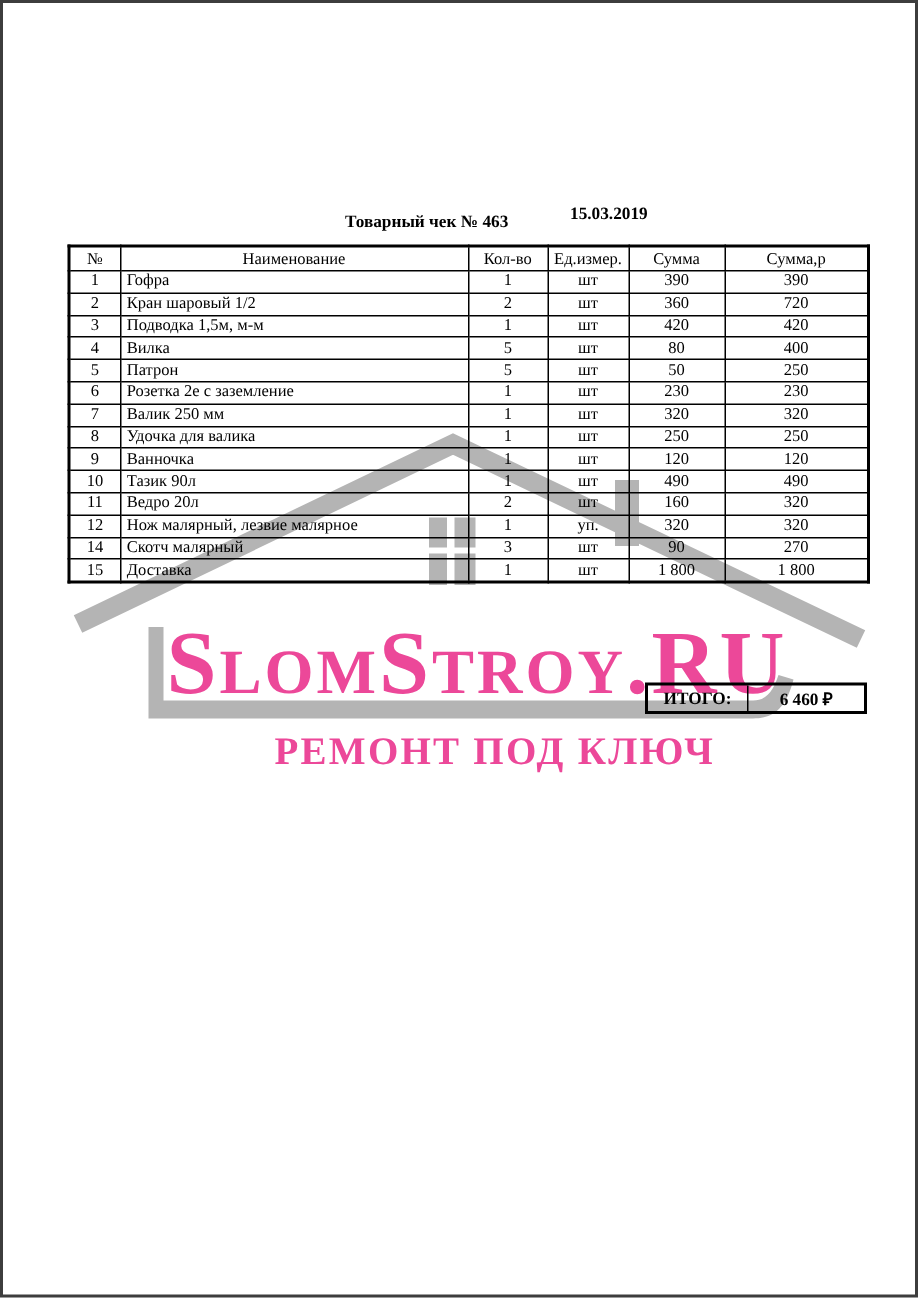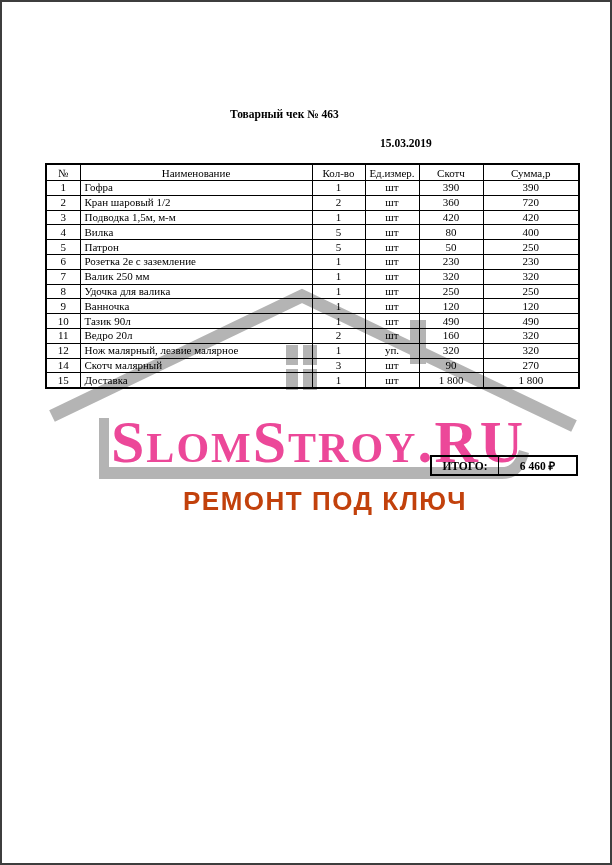--- a/index.html
+++ b/index.html
@@ -14,21 +14,21 @@
     color:#000;
   }
 
   
   .address {
     position:absolute; left:80px; top:55px;
     font-size:11.5px; text-decoration:underline;
     letter-spacing:0.2px; z-index:2;
   }
   .doc-title {
-    position:absolute; left:228px; top:106px;
+    position:absolute; left:228px; top:140px;
     font-size:11.5px; font-weight:bold; z-index:2;
   }
   .doc-date {
     position:absolute; left:378px; top:123px;
     font-size:11.5px; font-weight:bold; z-index:2;margin-top:12px;
   }
 
   
   table.items {
     position:absolute; left:43px; top:161px; width:533px;
@@ -67,23 +67,23 @@
   .wm-svg { position:absolute; left:0; top:0; z-index:1; }
   .wm-logo {
     position:absolute; left:109px; top:412px;
     font-family:"Liberation Serif", serif;
     font-weight:bold; font-size:60px; line-height:56px;
     font-variant:small-caps; letter-spacing:2px;
     color:#ec4899; z-index:1; white-space:nowrap;
   }
   .wm-tagline {
     position:absolute; left:181px; top:484px;
-    font-family:Liberation Sans, sans-serif;
+    font-family:Liberation Serif, serif;
     font-weight:bold; font-size:26px; letter-spacing:1.5px;
-    color:#c2410c; z-index:1; white-space:nowrap;
+    color:#ec4899; z-index:1; white-space:nowrap;
   }
 </style>
 </head>
 <body>
 
 <div class="page">
 
   <svg class="wm-svg" width="612" height="865" viewBox="0 0 612 865">
 
     <path d="M50 414 L300 294 L572 424" fill="none" stroke="#b4b4b4" stroke-width="13"></path>
@@ -111,21 +111,21 @@
       <col style="width:54px">
         <col style="width:64px">
         <col style="width:96px">
     </colgroup>
     <thead>
       <tr>
         <th>№</th>
         <th>Наименование</th>
         <th>Кол-во</th>
         <th>Ед.измер.</th>
-        <th>Скотч</th>
+        <th>Сумма</th>
         <th>Сумма,р</th>
       </tr>
     </thead>
     <tbody>
 
     <tr style="">
         <td class="c-num">1</td>
         <td class="c-name">Гофра</td>
         <td class="c-qty">1</td>
         <td class="c-unit">шт</td>

